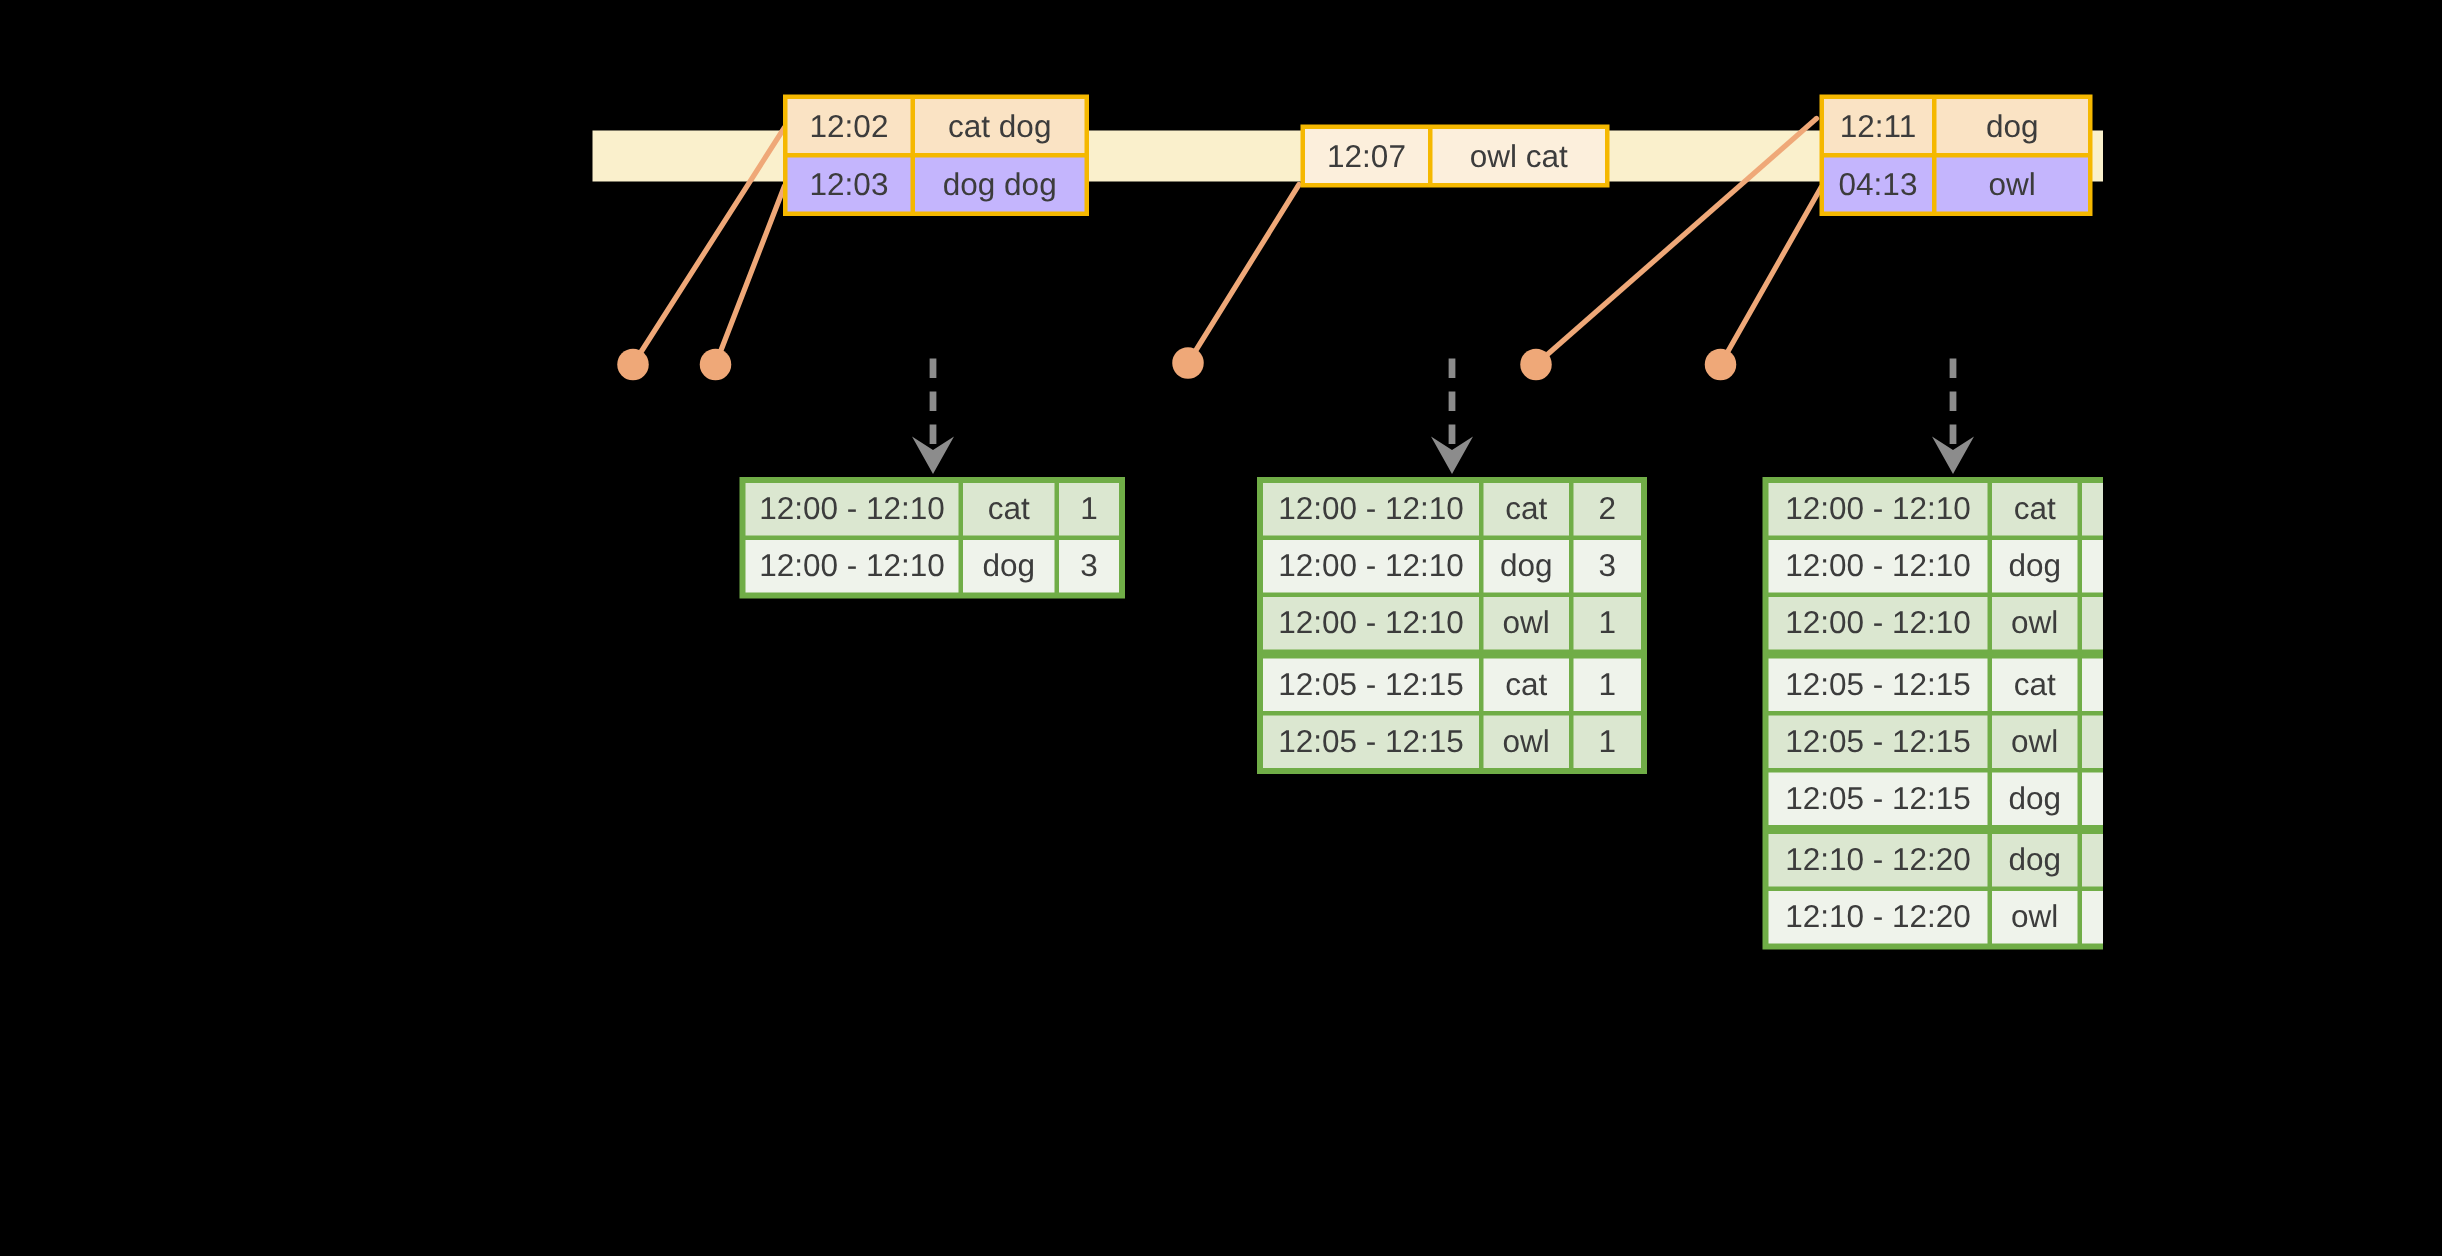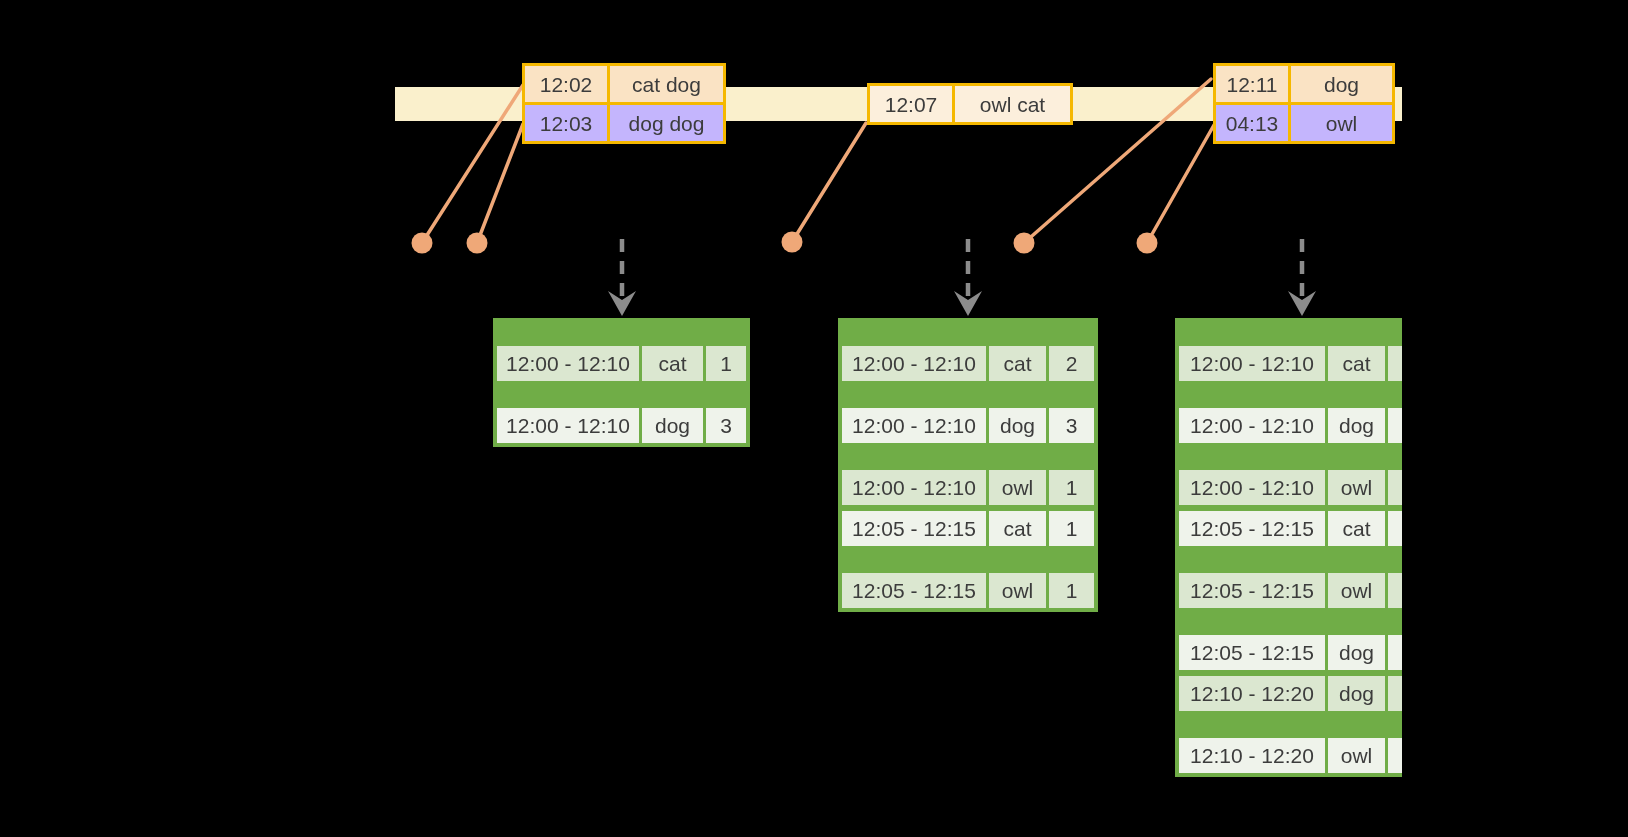--- a/index.html
+++ b/index.html
@@ -16,21 +16,21 @@
   .e3 .row{grid-template-columns:72px 101px;}
   .etable .cell{height:36px;display:flex;align-items:center;justify-content:center;
                 font-size:21px;line-height:1;}
   .etable .row.r-dark  .cell{background:#FAE3C4;}
   .etable .row.r-light .cell{background:#c4b5fd;}
   .etable .row.r-single .cell{background:#FCEFDC;text-align:right;}
 
   
   .gtable{position:absolute;display:flex;flex-direction:column;gap:3px;
           background:#70AD47;padding:4px;box-sizing:border-box;}
-  .gtable .row{display:grid;gap:3px;margin-top:24px;}
+  .gtable .row{display:grid;gap:3px;}
   .g1 .row{grid-template-columns:142px 61px 40px;}
   .g2 .row{grid-template-columns:144px 57px 45px;}
   .g3 .row{grid-template-columns:146px 57px 38px;}
   .gtable .cell{height:35px;display:flex;align-items:center;justify-content:center;
                 font-size:21px;line-height:1;}
   .gtable .row.r-dark  .cell{background:#DBE7D0;}
   .gtable .row.r-light .cell{background:#EFF3EB;}
   .gtable .row.group-start{margin-top:3px;}
 </style>
 </head>

